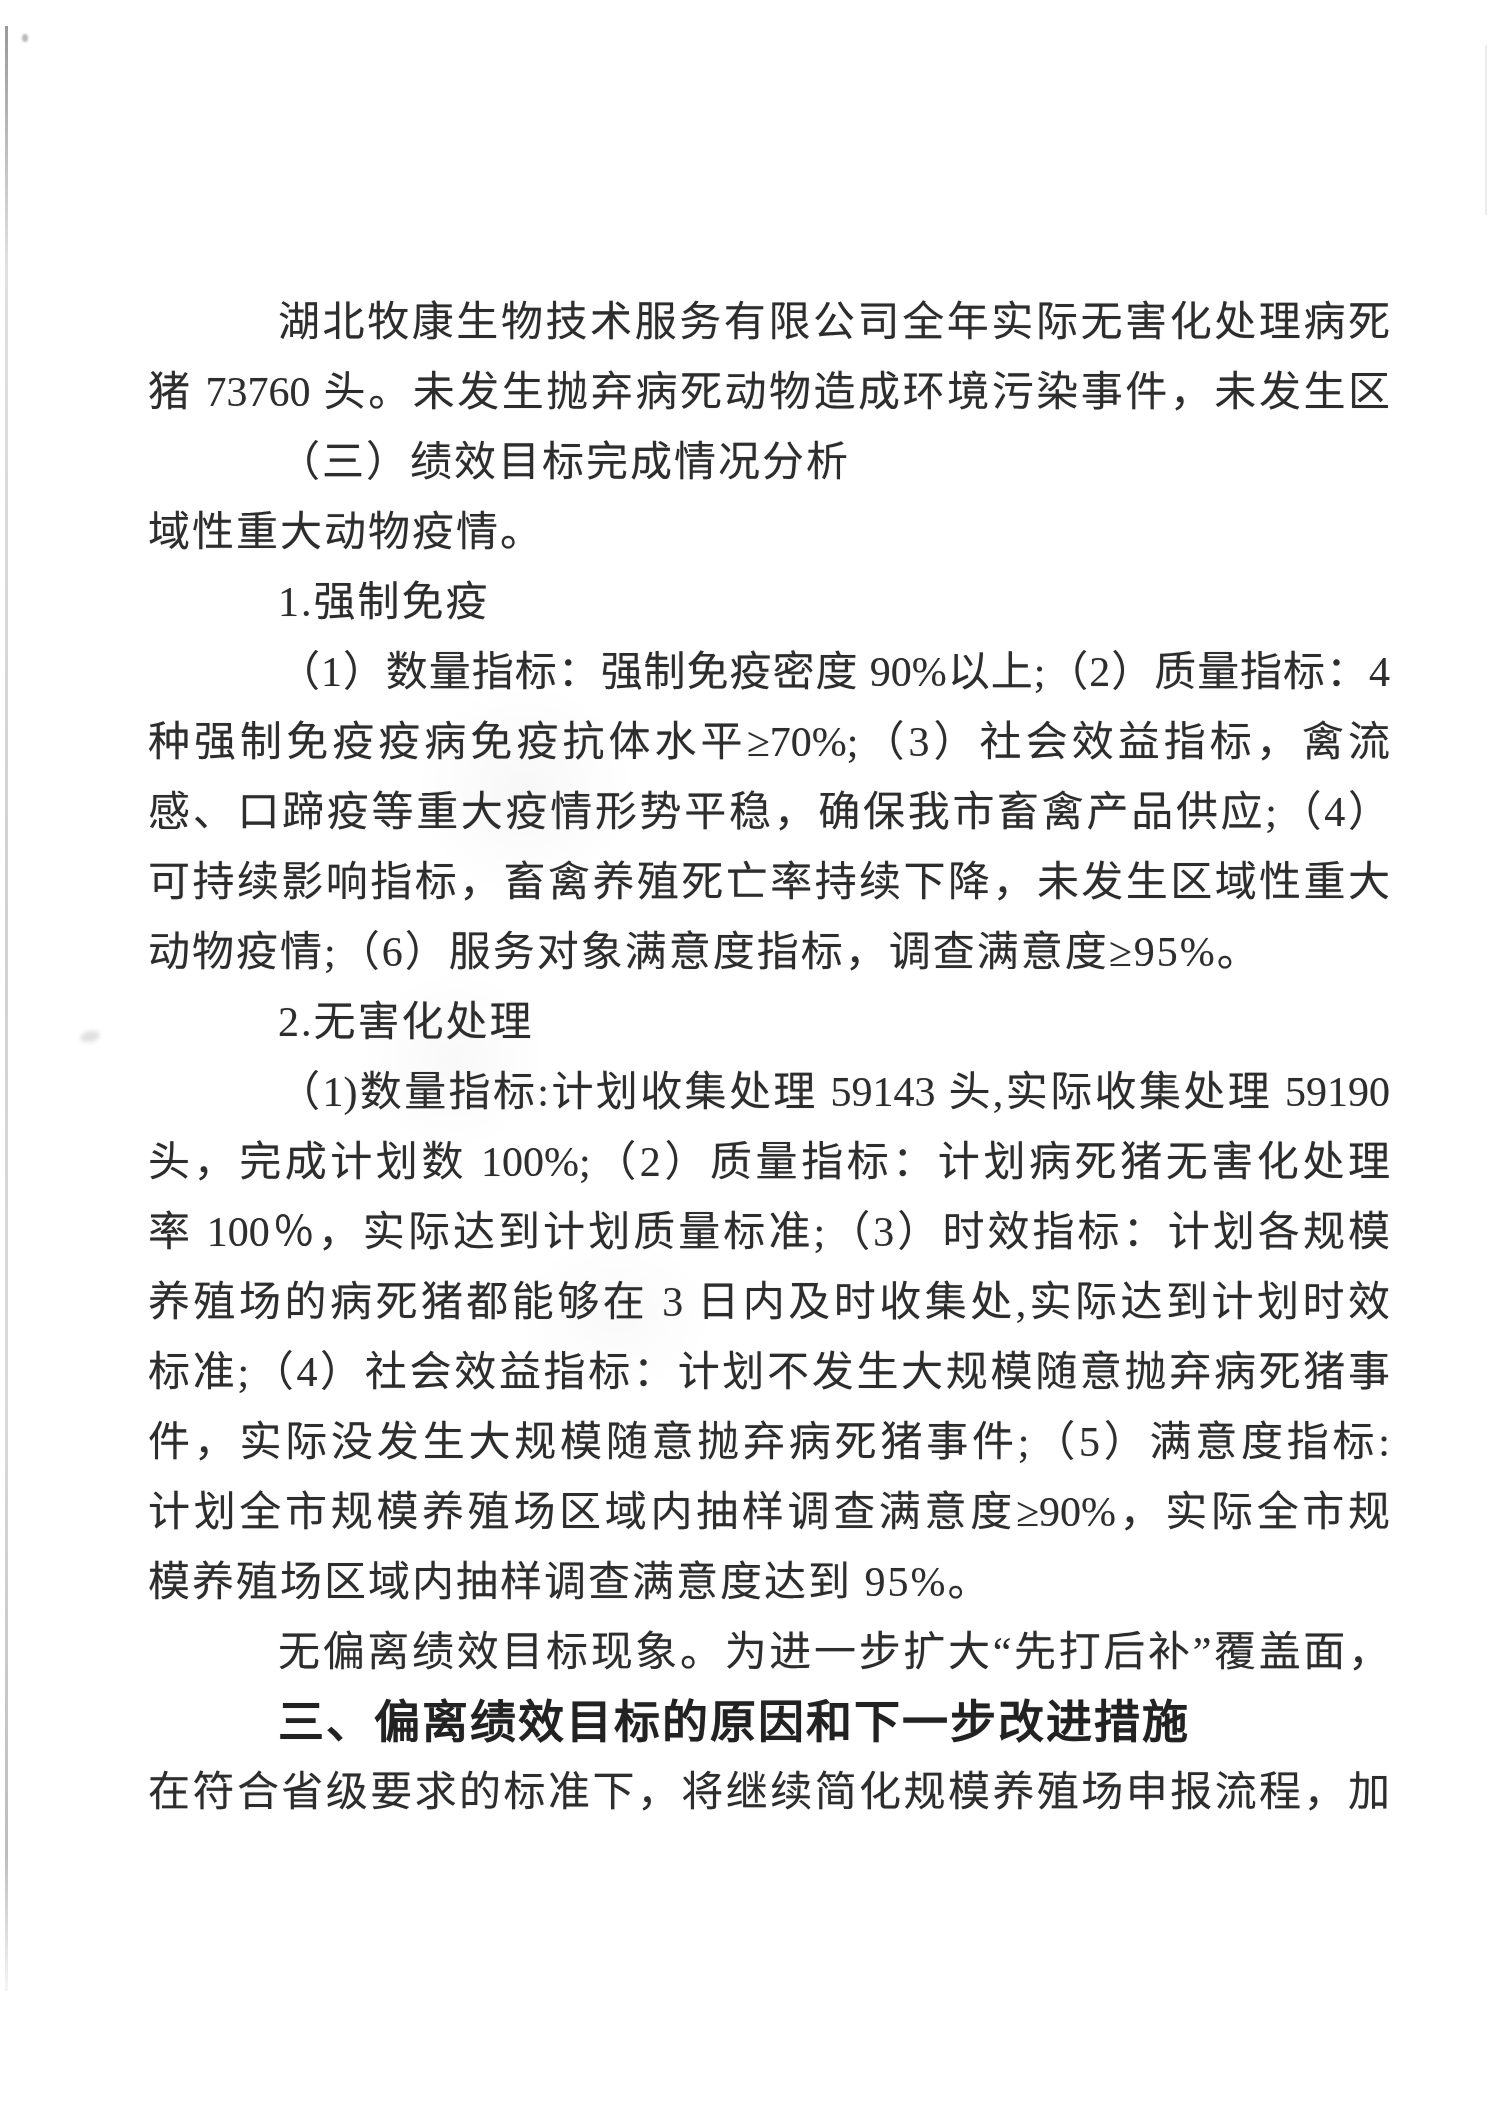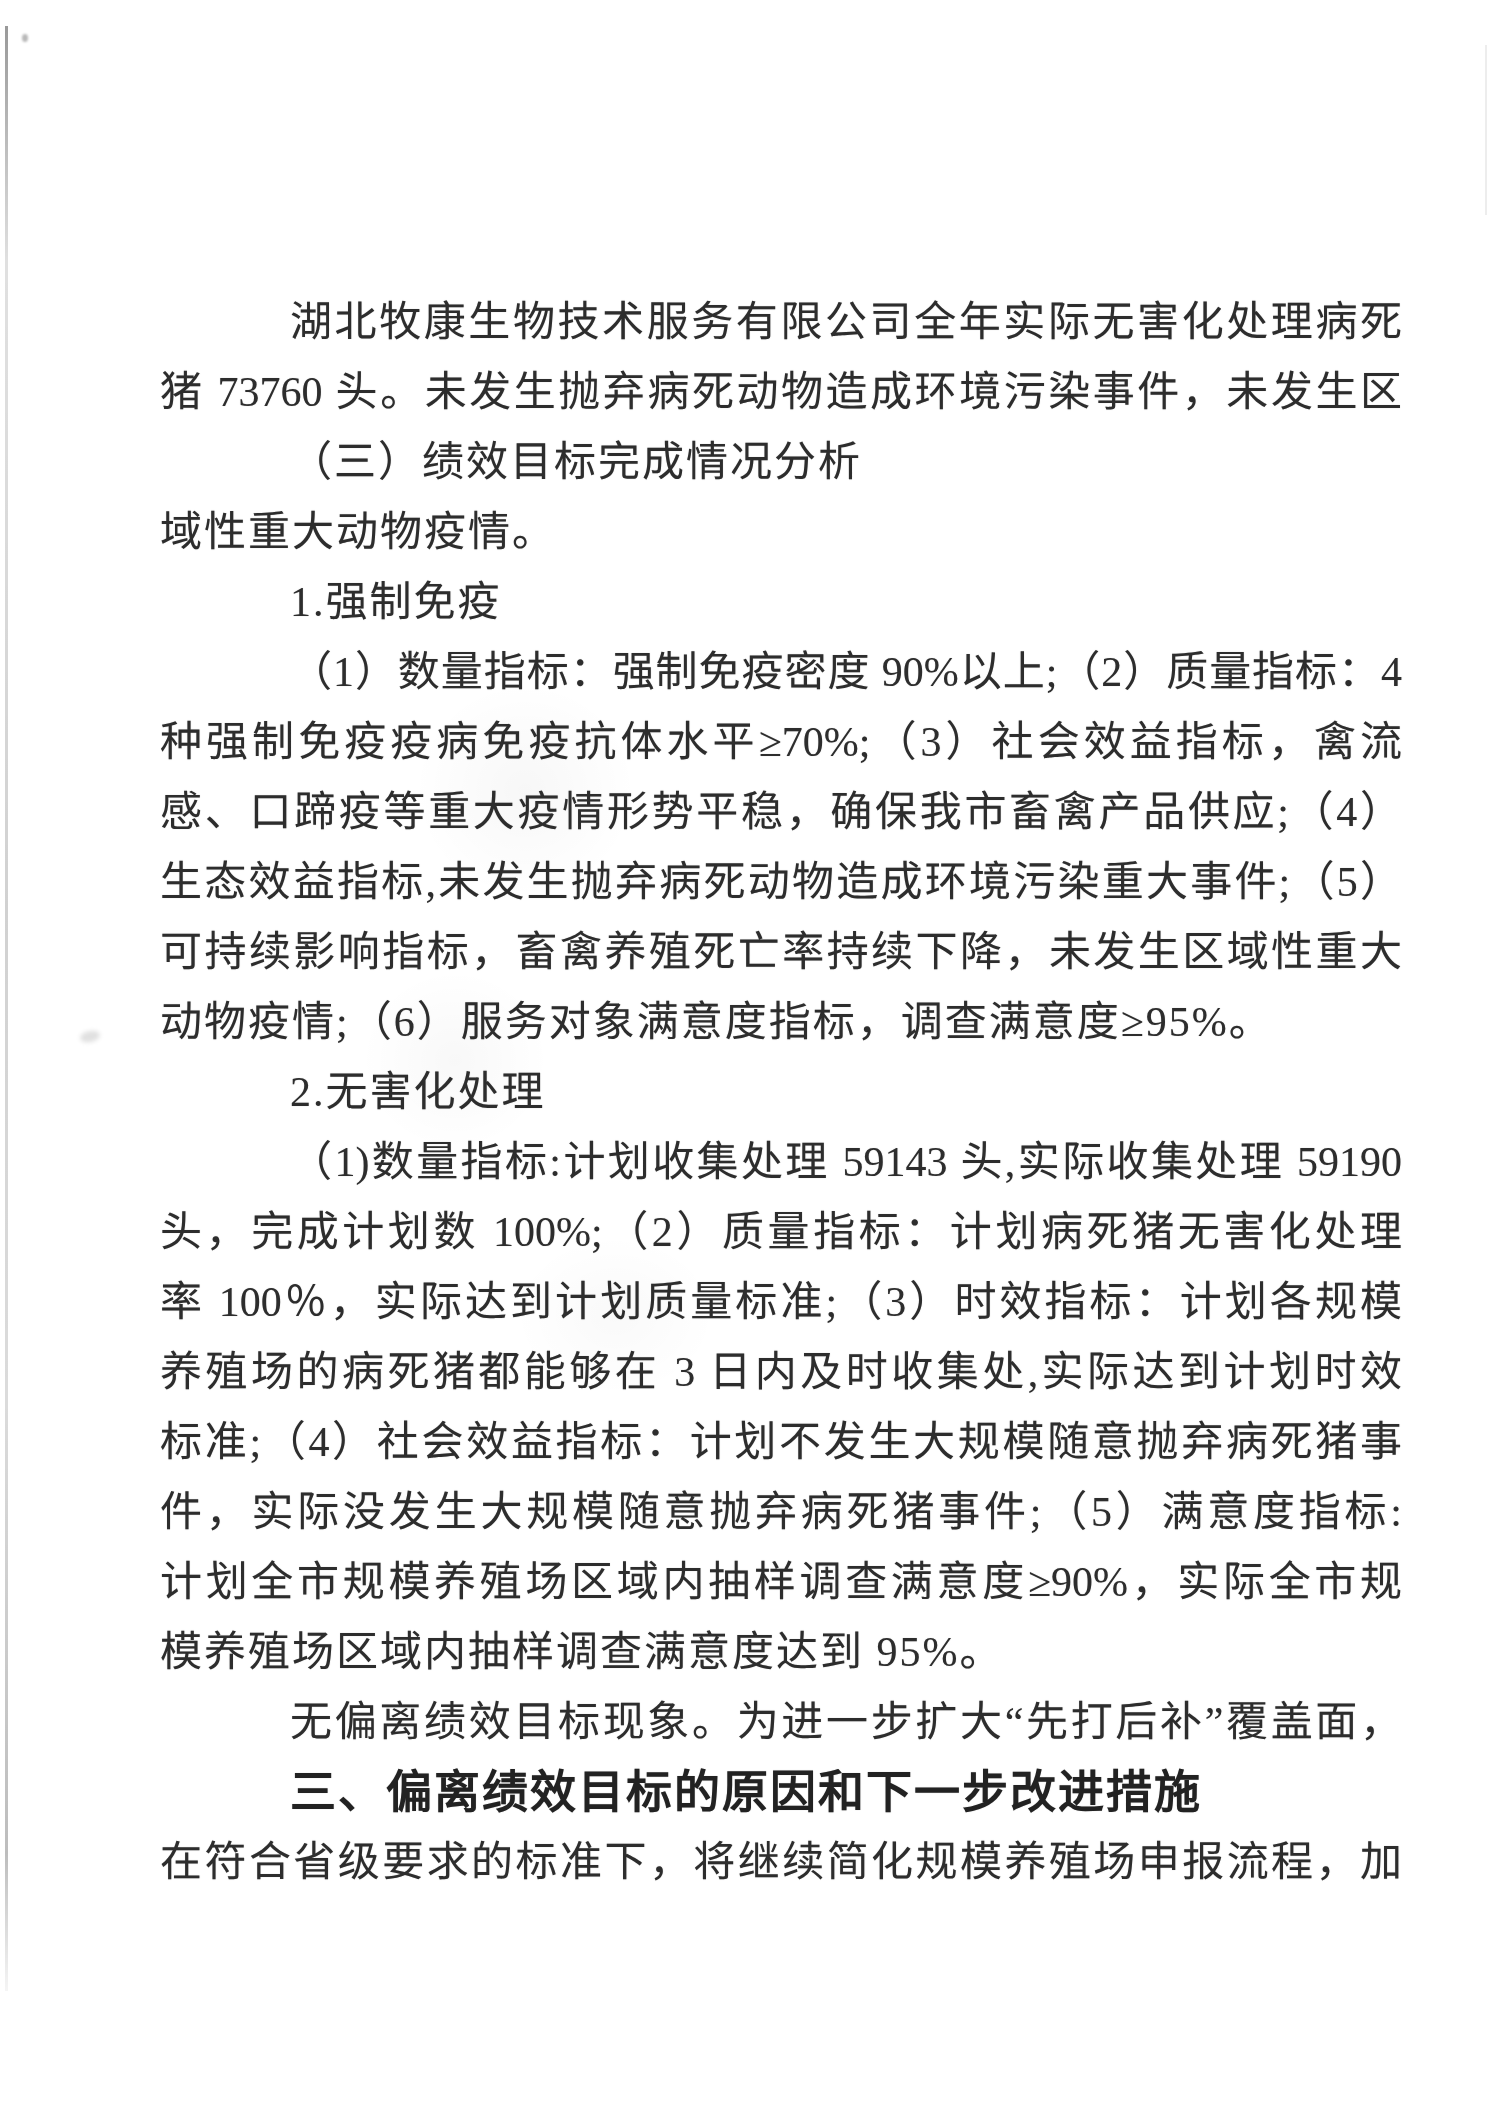--- a/index.html
+++ b/index.html
@@ -68,21 +68,21 @@
     width: 20px;
     height: 11px;
     background: rgba(0,0,0,0.12);
     border-radius: 50%;
     filter: blur(2px);
     transform: rotate(-12deg);
   }
   
   .content {
     position: absolute;
-    left: 160px;
+    left: 148px;
     top: 287px;
     width: 1242px;
   }
   .line {
     height: 70px;
     line-height: 70px;
     font-size: 42px;
     color: var(--ink, #2d2d2d);
     white-space: nowrap;
     letter-spacing: 2px;
@@ -117,21 +117,20 @@
   <div class="smudge"></div>
   <div class="content">
       <div class="line indent justify">湖北牧康生物技术服务有限公司全年实际无害化处理病死</div>
       <div class="line justify">猪 73760 头。未发生抛弃病死动物造成环境污染事件，未发生区</div>
       <div class="line indent">（三）绩效目标完成情况分析</div>
       <div class="line">域性重大动物疫情。</div>
       <div class="line indent">1.强制免疫</div>
       <div class="line indent justify">（1）数量指标：强制免疫密度 90%以上;（2）质量指标：4</div>
       <div class="line justify">种强制免疫疫病免疫抗体水平≥70%;（3）社会效益指标，禽流</div>
       <div class="line justify">感、口蹄疫等重大疫情形势平稳，确保我市畜禽产品供应;（4）</div>
-      <div class="line justify">生态效益指标,未发生抛弃病死动物造成环境污染重大事件;（5）</div>
       <div class="line justify">可持续影响指标，畜禽养殖死亡率持续下降，未发生区域性重大</div>
       <div class="line">动物疫情;（6）服务对象满意度指标，调查满意度≥95%。</div>
       <div class="line indent">2.无害化处理</div>
       <div class="line indent justify">（1)数量指标:计划收集处理 59143 头,实际收集处理 59190</div>
       <div class="line justify">头，完成计划数 100%;（2）质量指标：计划病死猪无害化处理</div>
       <div class="line justify">率 100％，实际达到计划质量标准;（3）时效指标：计划各规模</div>
       <div class="line justify">养殖场的病死猪都能够在 3 日内及时收集处,实际达到计划时效</div>
       <div class="line justify">标准;（4）社会效益指标：计划不发生大规模随意抛弃病死猪事</div>
       <div class="line justify">件，实际没发生大规模随意抛弃病死猪事件;（5）满意度指标:</div>
       <div class="line justify">计划全市规模养殖场区域内抽样调查满意度≥90%，实际全市规</div>

